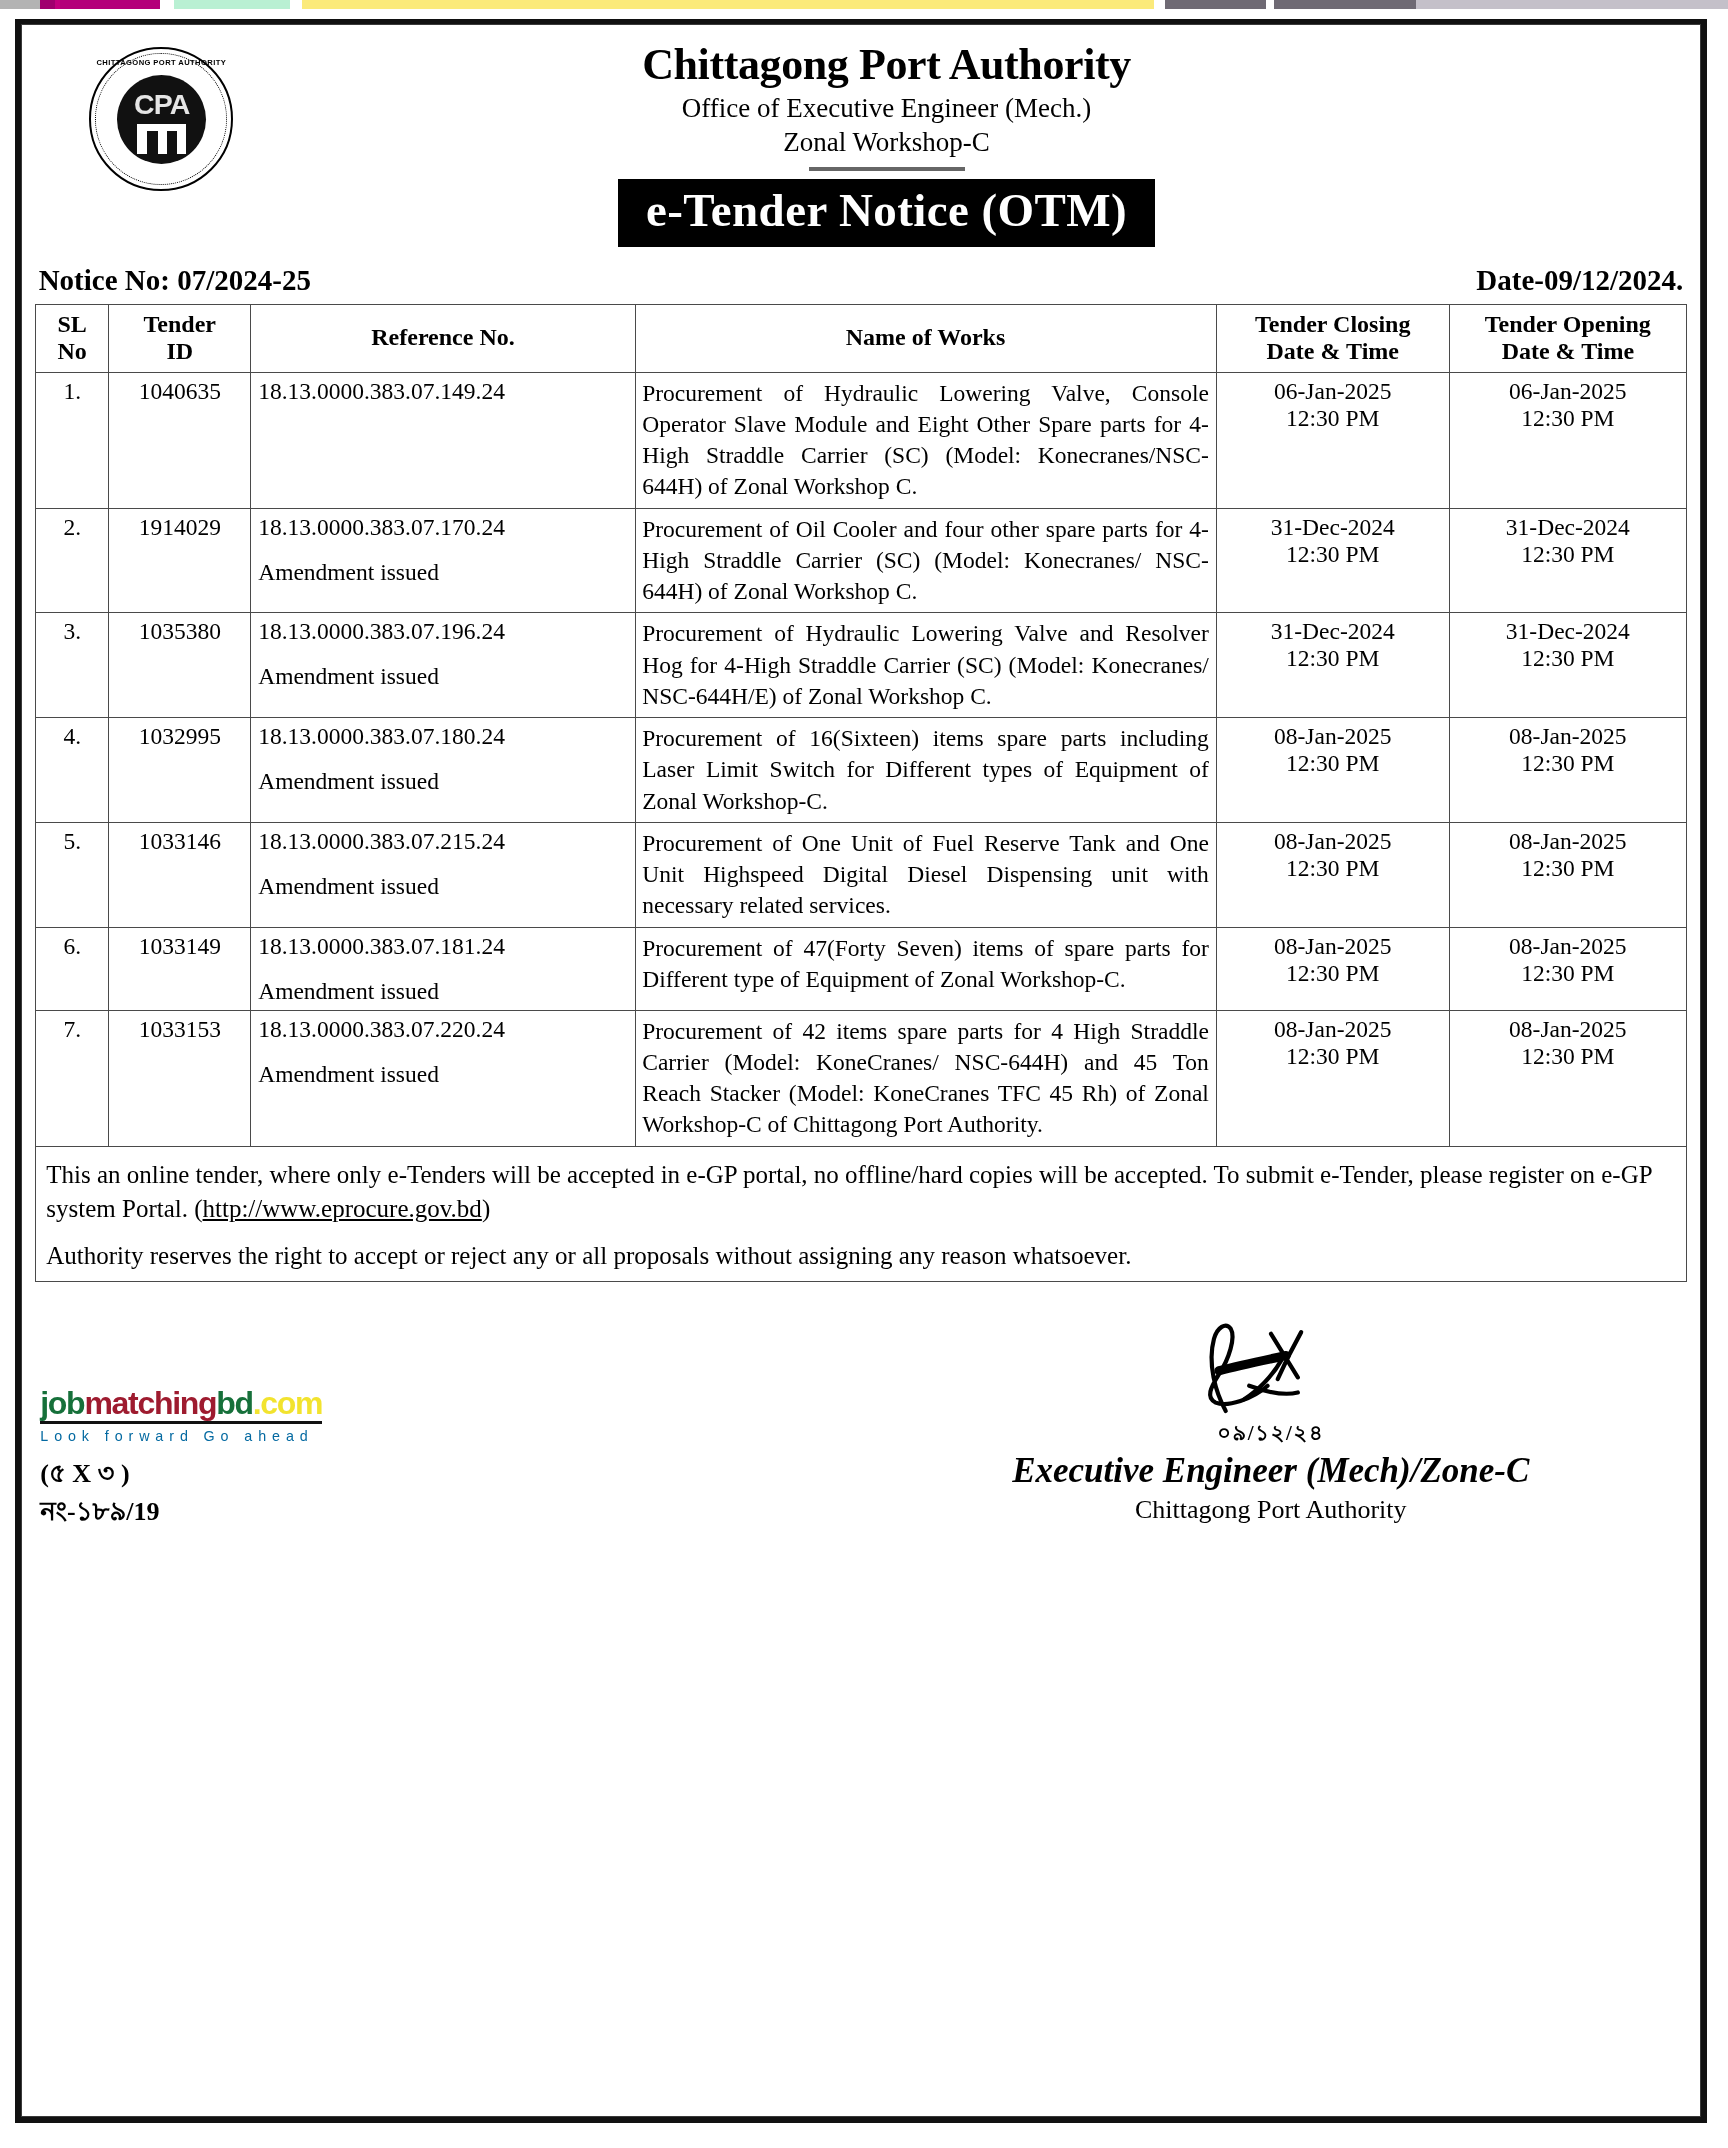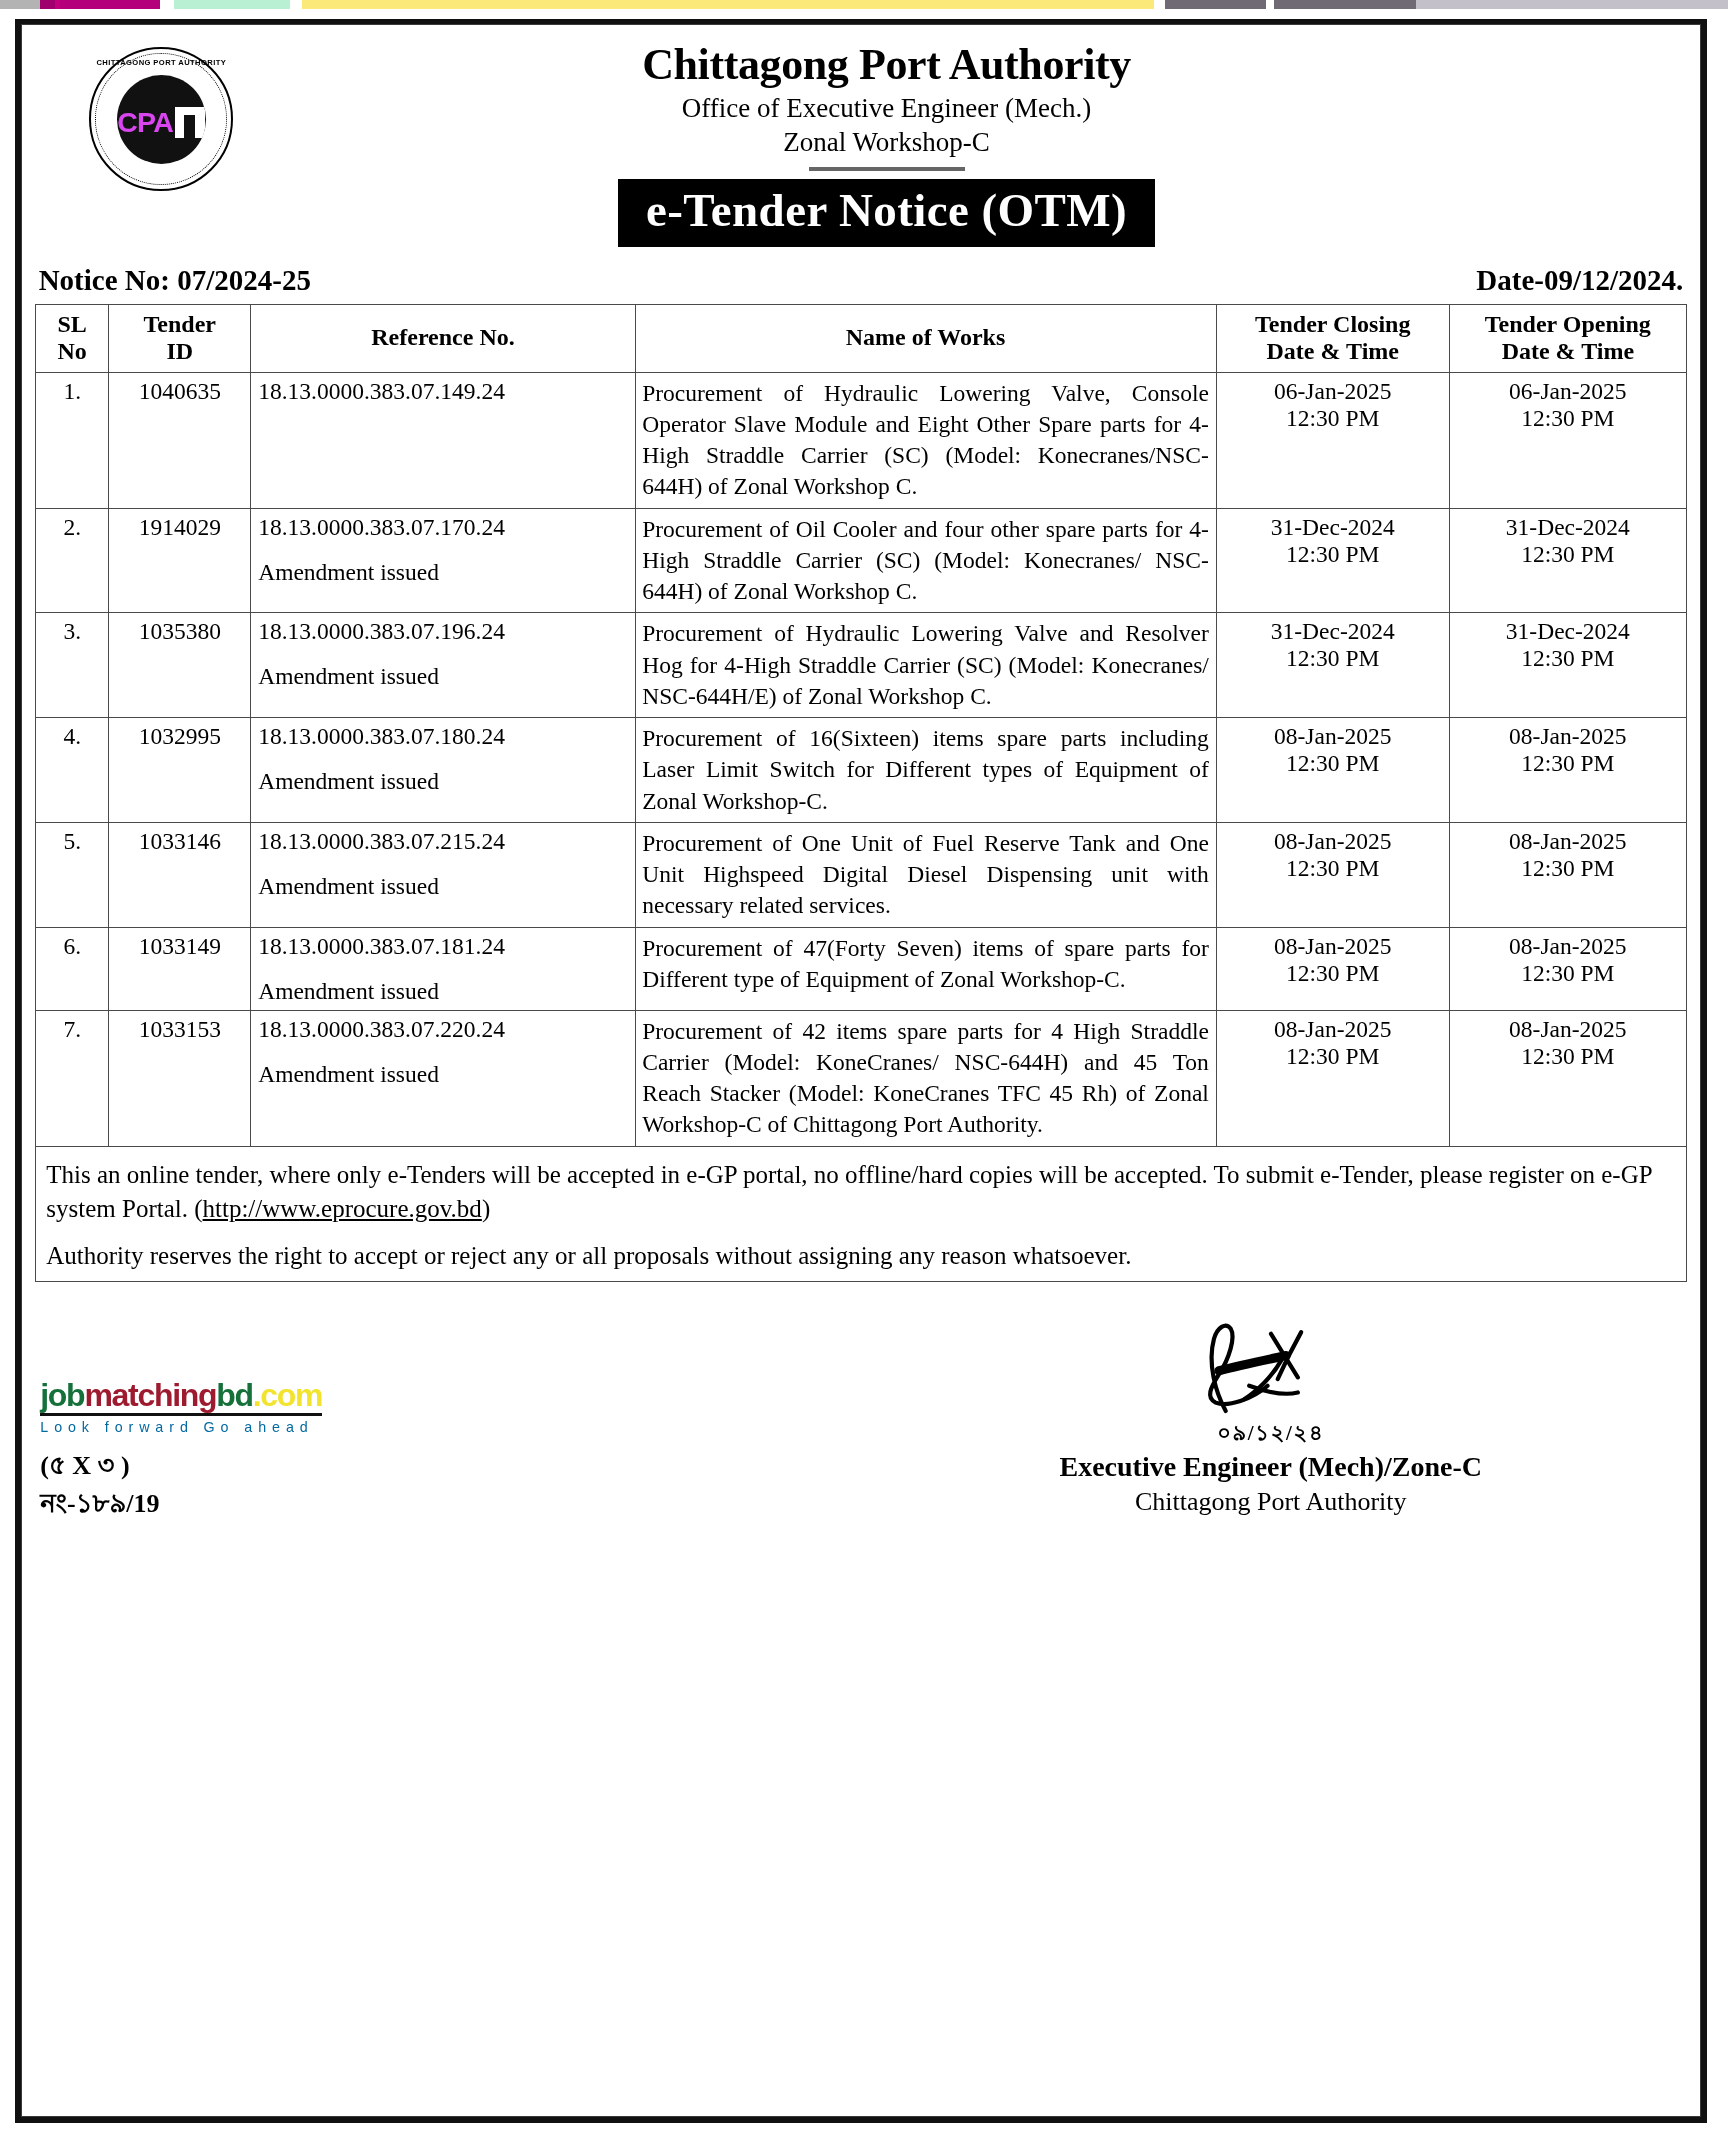--- a/index.html
+++ b/index.html
@@ -73,23 +73,23 @@
     top: 4.2px; left: 4.2px; right: 4.2px; bottom: 4.2px;
     border-radius: 50%;
     border: 1.7px dotted #000;
   }
   .seal-core {
     position: absolute;
     top: 26px; left: 26px;
     width: 89px; height: 89px;
     border-radius: 50%;
     background: #111;
-    color: #d946ef;
-    display: flex;
-    flex-direction: row;
+    color: #e5e5e5;
+    display: flex;
+    flex-direction: column;
     align-items: center;
     justify-content: center;
     overflow: hidden;
   }
   .seal-cpa {
     font-family: "Liberation Sans", sans-serif;
     font-weight: bold;
     font-size: 28.5px;
     letter-spacing: -0.8px;
     line-height: 1;
@@ -259,23 +259,24 @@
   }
   .sig-svg { display: block; margin: 0 auto; }
   .sig-date {
     font-size: 21px;
     font-weight: bold;
     line-height: 1;
     margin: 1.7px 0 6.7px 0;
     letter-spacing: 1.7px;
   }
   .sig-title {
-    font-size: 28px;
+    font-size: 35px;
     font-weight: bold;
     line-height: 1.15;
+    font-style: italic;
   }
   .sig-org {
     font-size: 26px;
     line-height: 1.2;
     margin-top: 3.4px;
   }
 </style>
 </head>
 <body>
 

